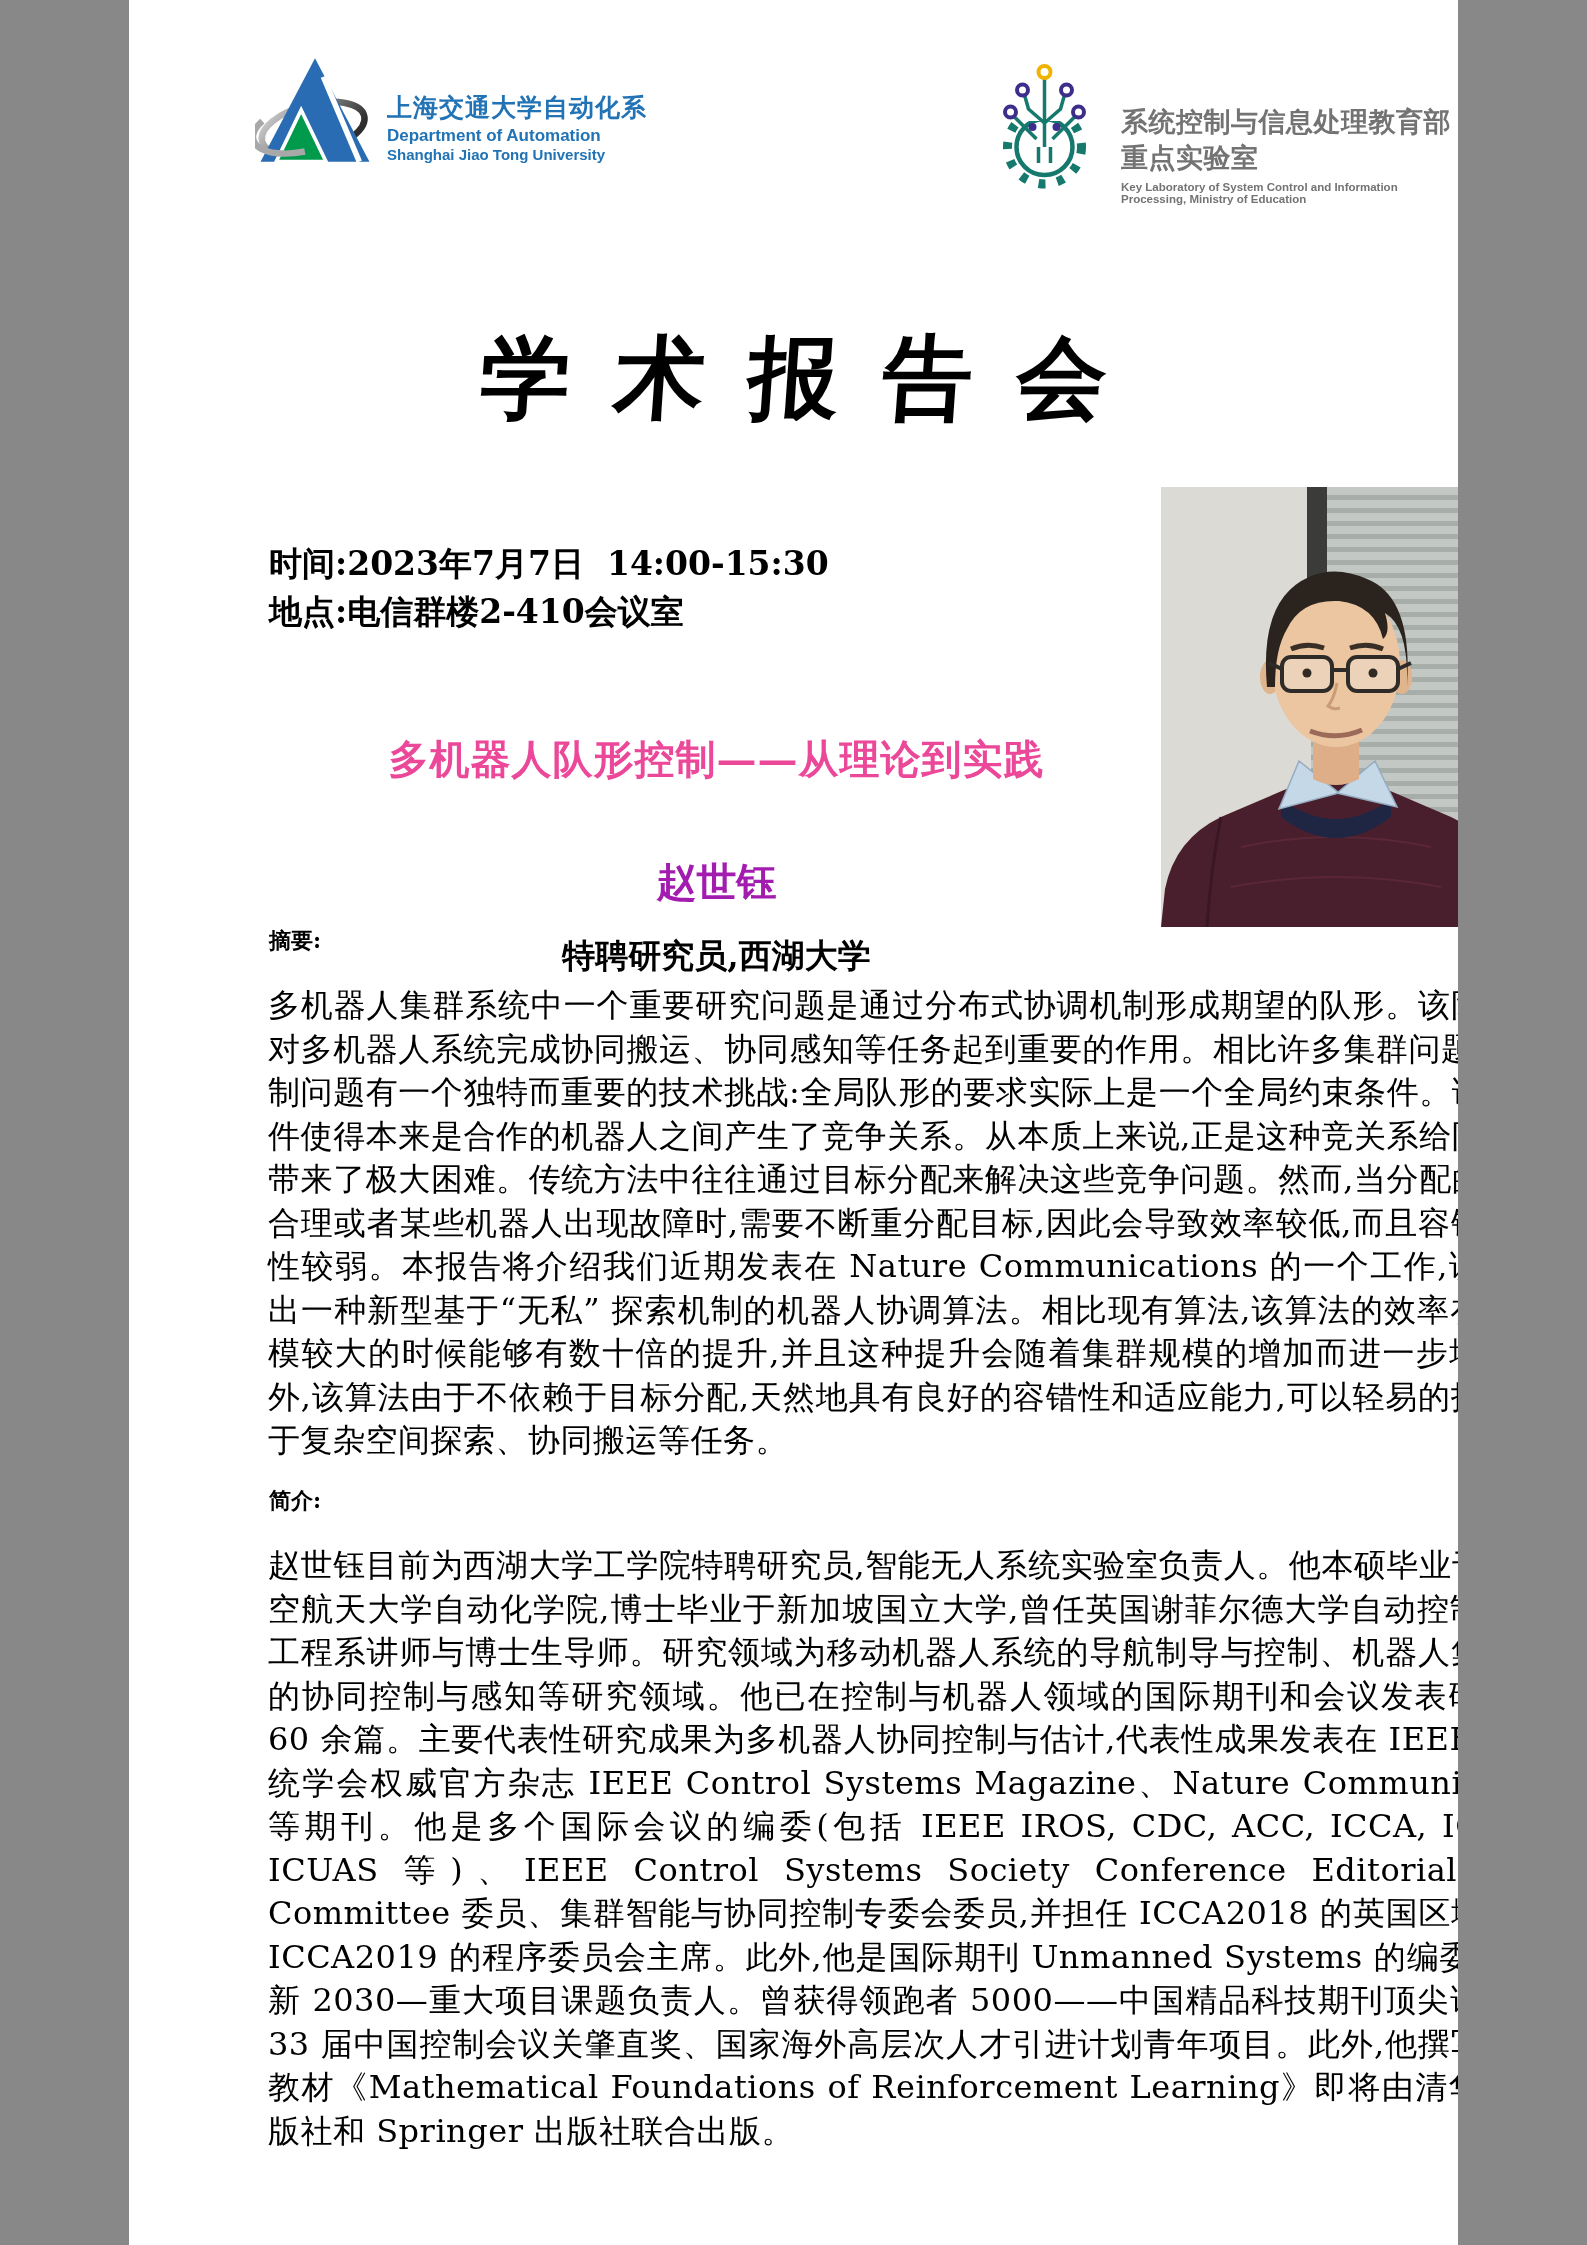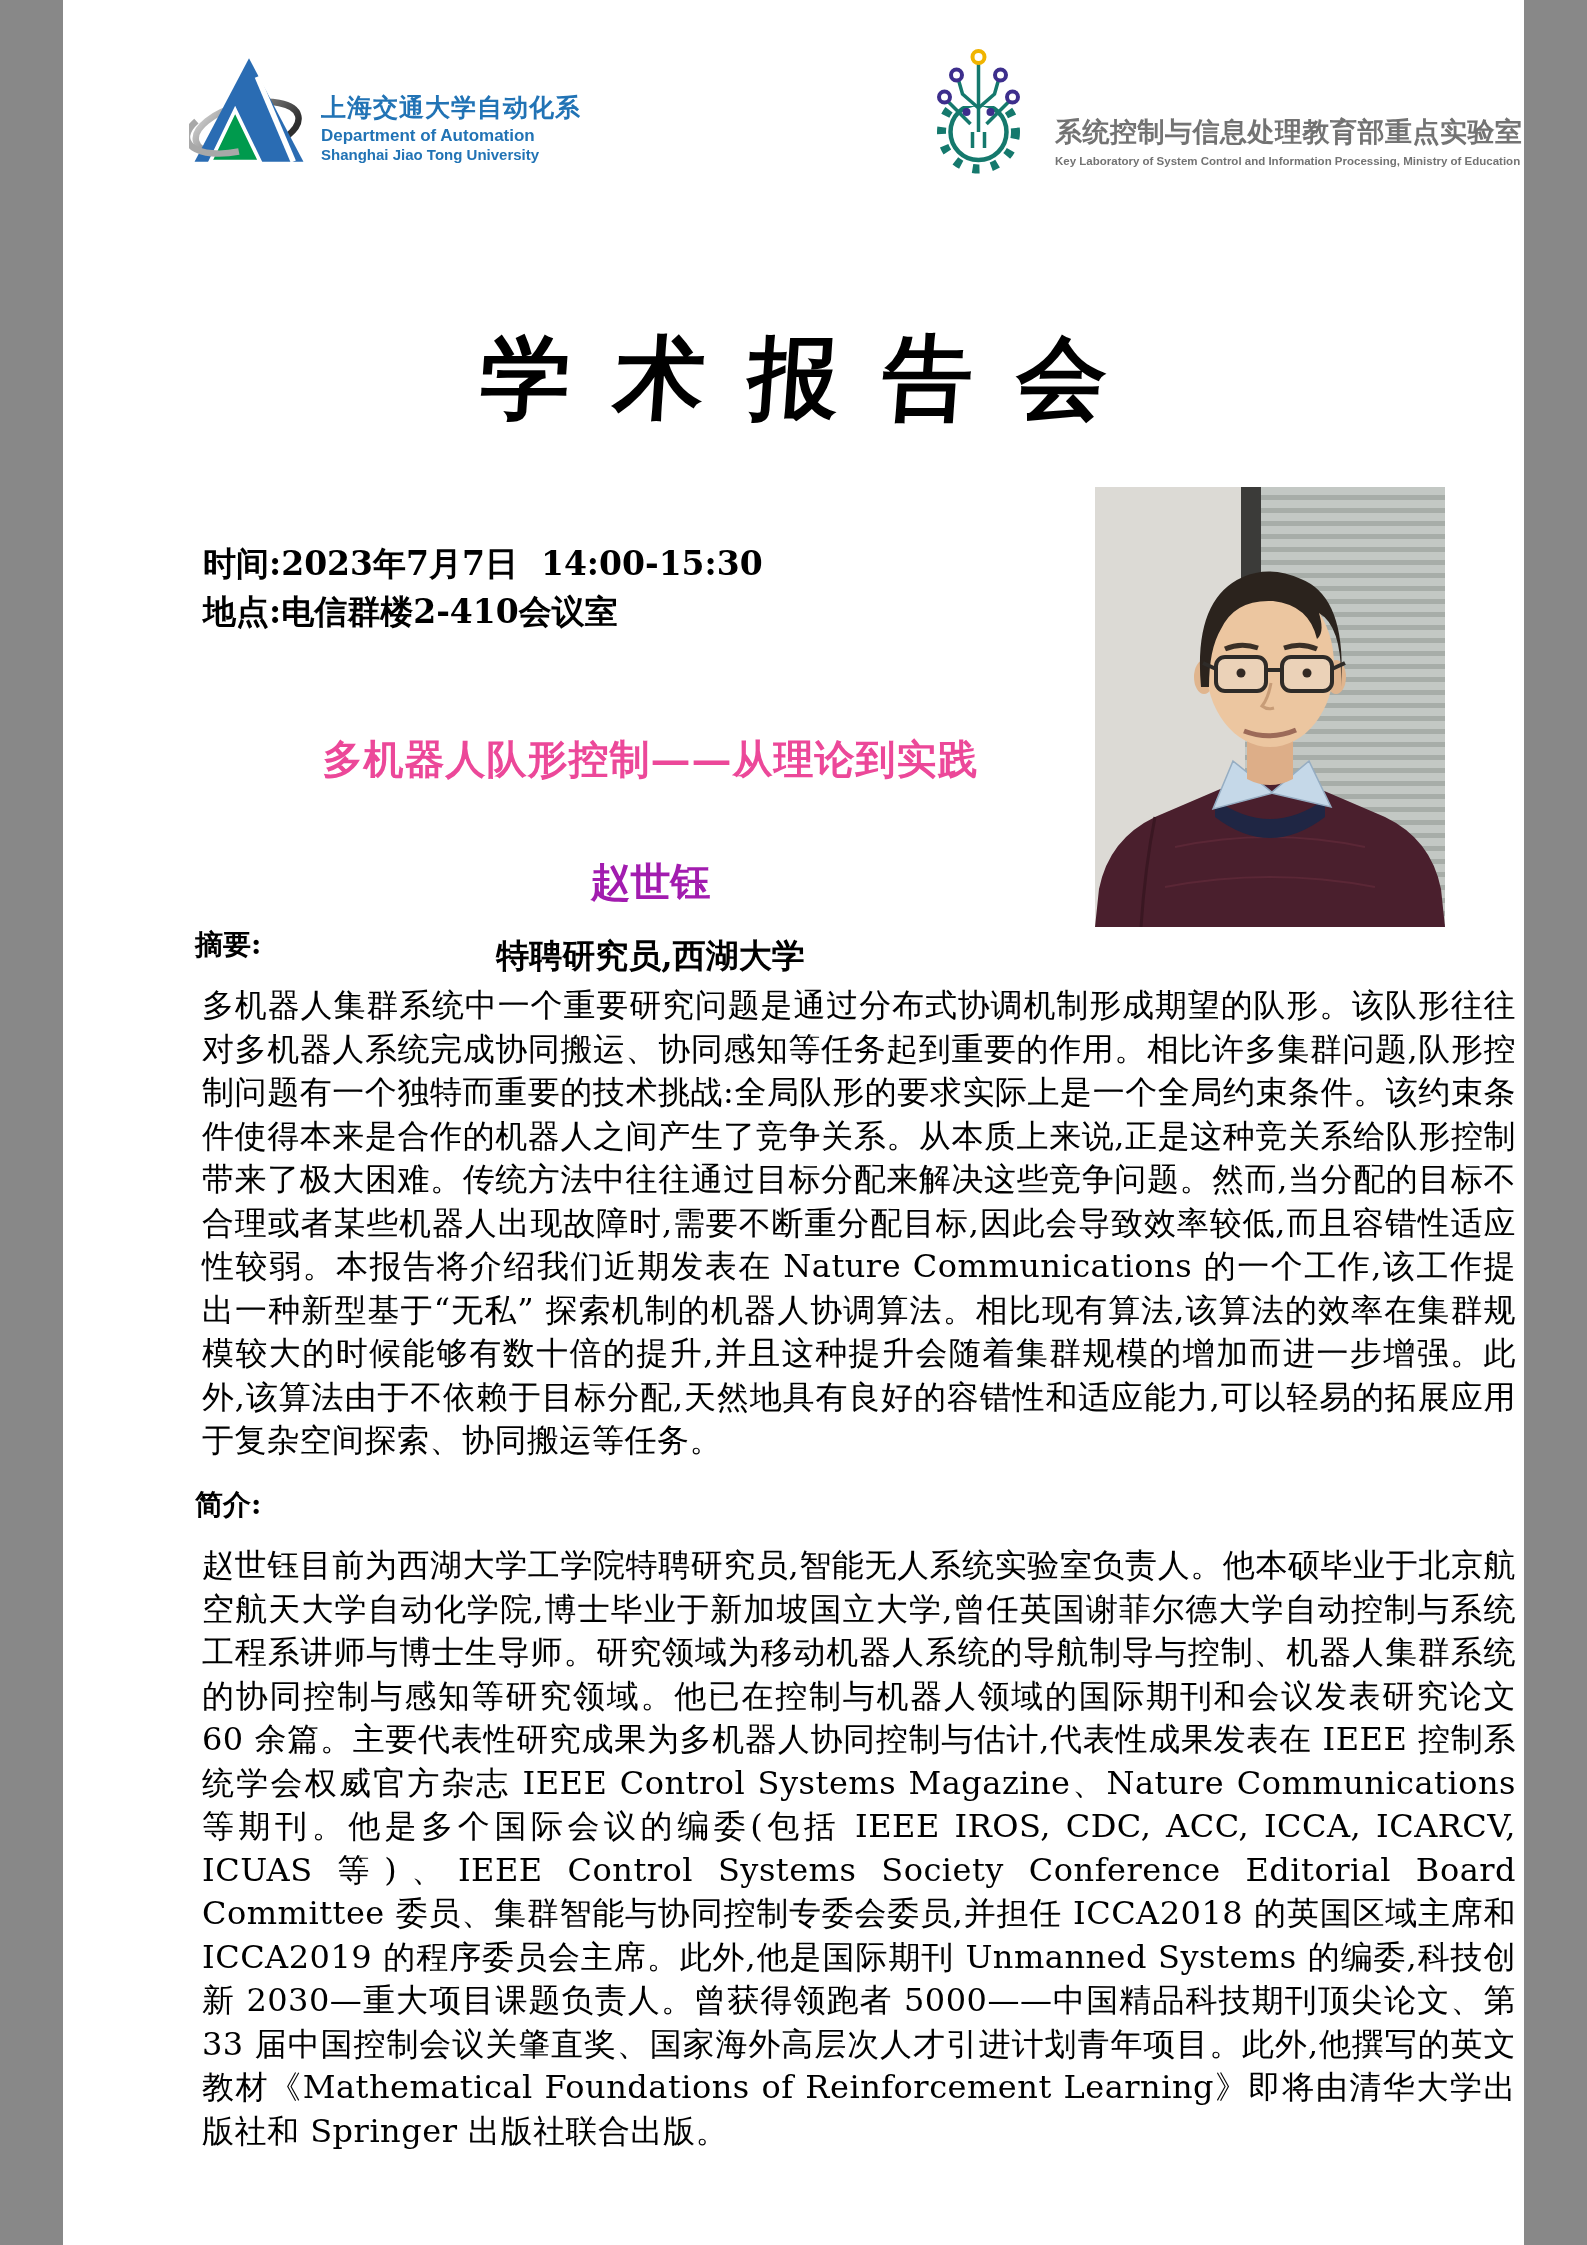--- a/index.html
+++ b/index.html
@@ -1,18 +1,18 @@
 <!DOCTYPE html>
 <html><head>
 <meta charset="utf-8">
 <style>
   * { margin:0; padding:0; box-sizing:border-box; }
   html,body { background:#888; }
   .page {
-    position:relative; width:1461px; height:2245px; margin:0 auto;
+    position:relative; width:1329px; height:2245px; margin:0 auto;
     background:#ffffff; overflow:hidden; color:#000;
     font-family:"DejaVu Serif","Liberation Serif",serif;
   }
   
   .header-left { position:absolute; left:126px; top:50px; display:flex; align-items:center; gap:12px; }
   .sjtu-mark { width:120px; height:120px; flex:0 0 auto; }
   .left-text { color:#2173b5; font-family:"Liberation Sans",sans-serif; font-weight:bold; margin-top:34px; }
   .left-cn  { font-size:25px; letter-spacing:1px; }
   .left-en1 { font-size:17px; margin-top:2px; }
   .left-en2 { font-size:15px; }
@@ -33,21 +33,21 @@
   .info .val { white-space:pre-wrap; }
   
   .talk { position:absolute; left:140px; top:732px; width:895px; text-align:center; }
   .talk-title   { color:#ec4899; font-size:40px; font-weight:bold; letter-spacing:1px; }
   .talk-speaker { color:#a21caf; font-size:40px; font-weight:bold; margin-top:68px; }
   .talk-affil   { font-size:33px; font-weight:bold; margin-top:24px; }
   
   .photo { position:absolute; left:1032px; top:487px; width:350px; height:440px; }
   .photo svg { width:100%; height:100%; display:block; }
   
-  .sec-h { position:absolute; left:132px; font-size:28px; font-weight:bold; }
+  .sec-h { position:absolute; left:140px; font-size:22px; font-weight:bold; }
   .abstract-h { top:926px; }
   .bio-h { top:1486px; }
   .body-par {
     position:absolute; left:139px; width:1314px;
     font-size:32px; line-height:43.5px; letter-spacing:0.5px;
     text-align:justify;
   }
   .abstract-b { top:984px; }
   .bio-b { top:1544px; }
 </style>

